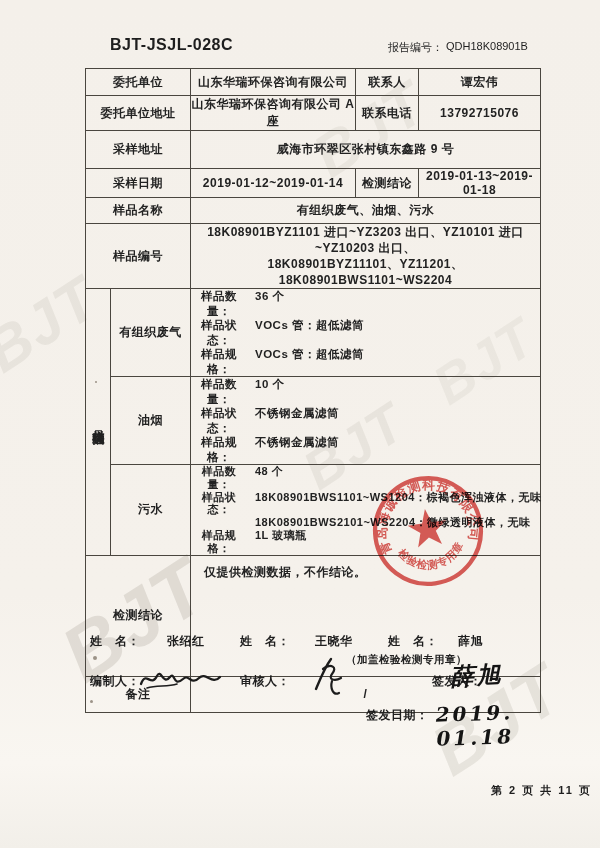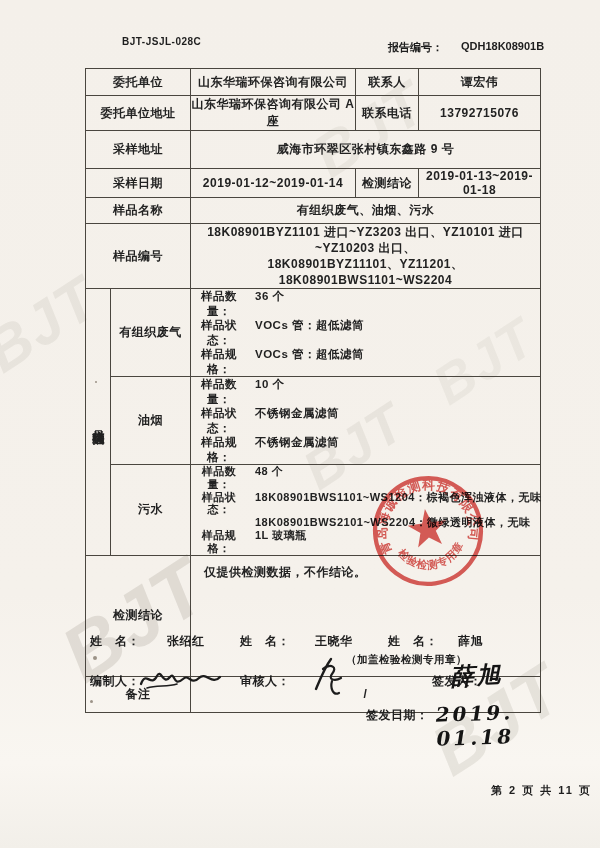--- a/index.html
+++ b/index.html
@@ -23,22 +23,22 @@
     pointer-events:none;
     font-family:"Liberation Sans",sans-serif;
   }
   .wm1{left:58px;top:575px;font-size:78px;}
   .wm2{left:428px;top:680px;font-size:70px;color:rgba(168,162,152,0.22);}
   .wm3{left:310px;top:95px;font-size:60px;color:rgba(168,162,152,0.14);}
   .wm4{left:-18px;top:290px;font-size:60px;color:rgba(168,162,152,0.16);}
   .wm5{left:300px;top:415px;font-size:54px;color:rgba(168,162,152,0.16);}
   .wm6{left:430px;top:330px;font-size:54px;color:rgba(168,162,152,0.12);}
   
-  .hdr-code{position:absolute;left:122px;top:36px;font-size:10px;font-weight:700;letter-spacing:0.5px;}
-  .hdr-report{position:absolute;left:388px;top:40px;font-size:11px;font-weight:700;display:flex;gap:18px;}
+  .hdr-code{position:absolute;left:110px;top:36px;font-size:16px;font-weight:700;letter-spacing:0.5px;}
+  .hdr-report{position:absolute;left:388px;top:40px;font-size:11px;font-weight:400;display:flex;gap:3px;}
   
   table.main{
     position:absolute;left:85px;top:68px;width:455px;
     border-collapse:collapse;table-layout:fixed;border-radius:19px;
   }
   table.main td{
     border:1px solid #4a463f;
     font-size:12px;font-weight:700;
     text-align:center;vertical-align:middle;
     padding:0;letter-spacing:0.5px;color:#222;

